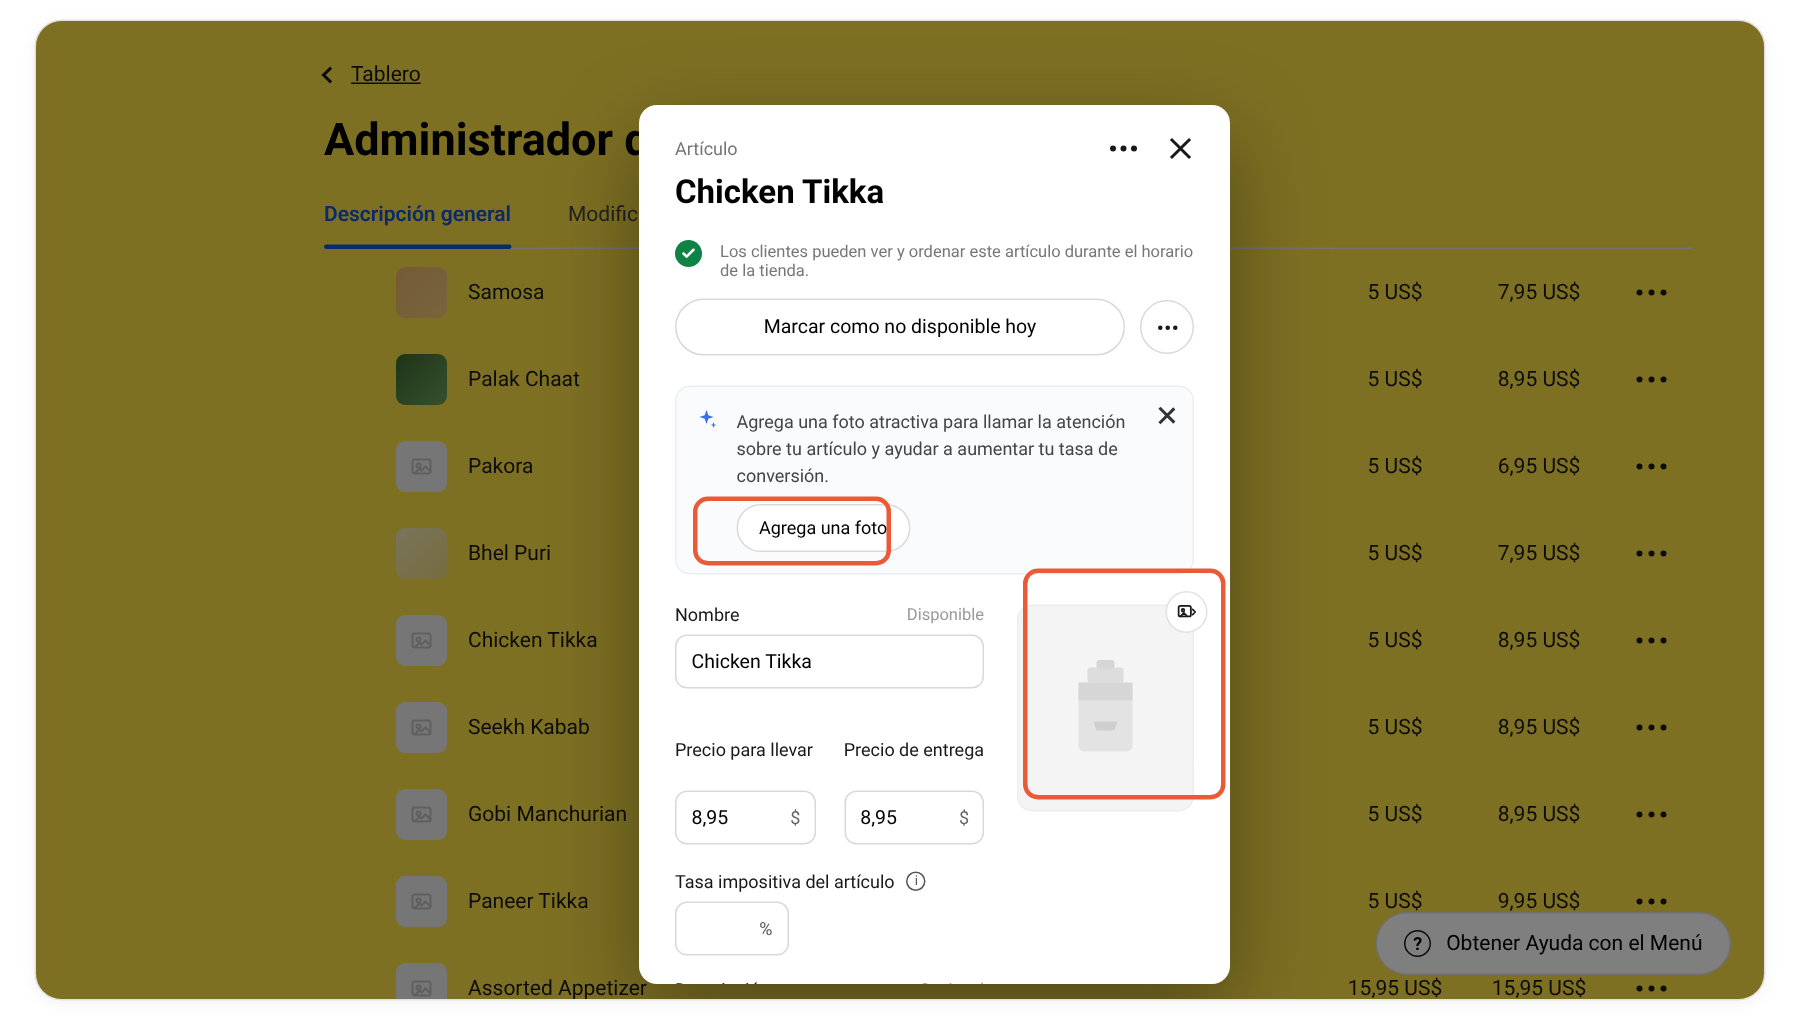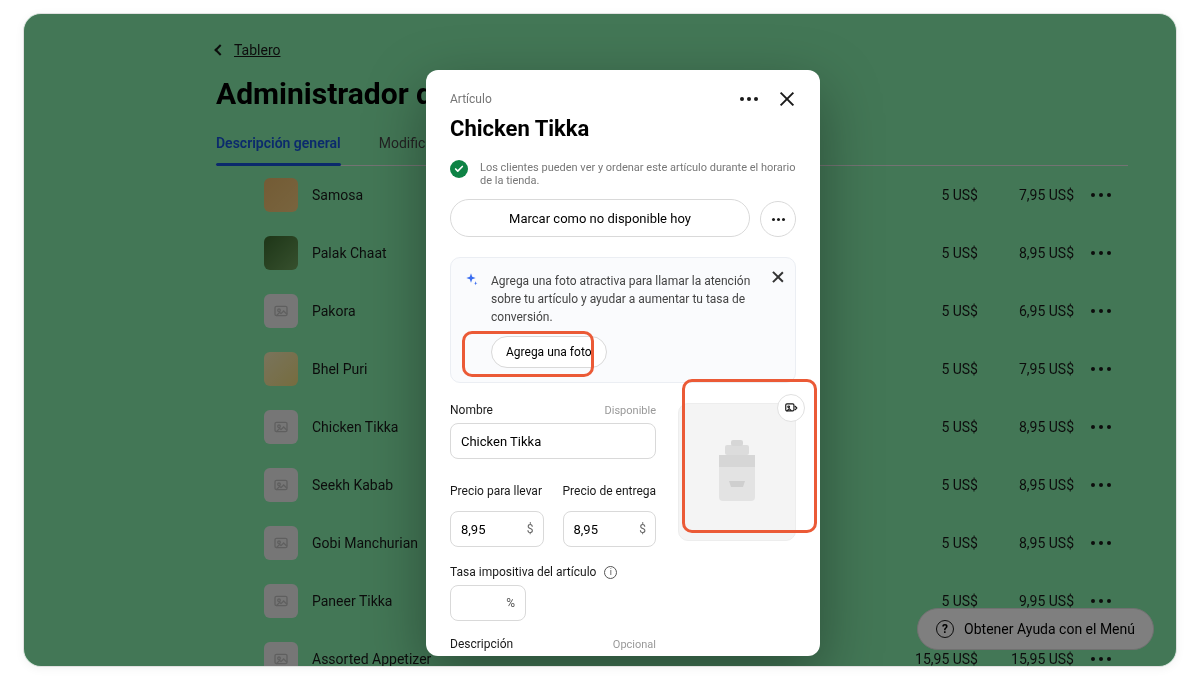--- a/index.html
+++ b/index.html
@@ -10,39 +10,39 @@
     --bg:#fff;
     --panel:#FAFBFD;
     --panelborder:#EBEEF3;
     --green:#0E8345;
     --highlight:#EB5A36;
     --dim:#00000080;
   }
   *{box-sizing:border-box;font-family:-apple-system,BlinkMacSystemFont,"Segoe UI",Roboto,Helvetica,Arial,sans-serif;}
   html,body{margin:0;padding:0;background:#fff;}
   .stage{position:relative;width:1200px;height:686px;margin:0 auto;overflow:hidden;}
-  .device{position:absolute;left:23px;top:13px;width:1154px;height:654px;border:1px solid #E1E1E1;border-radius:18px;overflow:hidden;background:#86efac;box-shadow:0 2px 10px rgba(0,0,0,.05);}
+  .device{position:absolute;left:23px;top:13px;width:1154px;height:654px;border:1px solid #E1E1E1;border-radius:18px;overflow:hidden;background:#fde047;box-shadow:0 2px 10px rgba(0,0,0,.05);}
   .content{position:relative;width:100%;height:100%;padding:24px 48px 0 48px;overflow:hidden;}
   .breadcrumb{display:flex;align-items:center;gap:10px;margin-left:144px;margin-top:4px;color:#191919;}
   .chev{display:inline-block;transform:rotate(45deg);border-left:2px solid #191919;border-bottom:2px solid #191919;width:8px;height:8px;}
   .crumb{font-size:14px;text-decoration:underline;cursor:pointer;}
   .title{margin:18px 0 14px 144px;font-size:30px;font-weight:700;}
   .tabs{display:flex;gap:38px;margin-left:144px;border-bottom:1px solid #E6E6E6;}
   .tab{padding:10px 0 14px;font-size:14px;color:#444;cursor:pointer;position:relative;}
   .tab.active{color:var(--blue);font-weight:600;}
   .tab.active::after{content:"";position:absolute;left:0;right:0;bottom:-1px;height:3px;background:var(--blue);border-radius:2px;}
   .table{margin-left:144px;margin-right:0;}
   .row{display:flex;align-items:center;height:58px;border-bottom:1px solid transparent;padding-left:48px;}
   .thumb{width:34px;height:34px;border-radius:6px;background:#EDEDED;display:flex;align-items:center;justify-content:center;margin-right:14px;flex:none;}
   .thumb.hasimg{background:linear-gradient(135deg,#E7B76A,#F2C97D);}
   .thumb.salad{background:linear-gradient(135deg,#3B6B2F,#6EA15C);}
   .thumb.yellow{background:linear-gradient(135deg,#F3E8B8,#EDD97E);}
   .thumb svg{width:16px;height:16px;opacity:.45;}
   .iname{flex:1;font-size:14px;color:#191919;}
-  .price{width:96px;text-align:right;font-size:14px;color:#191919;}
+  .price{width:96px;text-align:center;font-size:14px;color:#191919;}
   .more{width:54px;display:flex;justify-content:center;align-items:center;cursor:pointer;}
   .more span{width:4px;height:4px;border-radius:50%;background:#191919;margin:0 2px;}
   .help{position:absolute;right:22px;bottom:16px;height:42px;border:1px solid #E1E1E1;border-radius:22px;padding:0 18px;display:flex;align-items:center;gap:10px;font-size:14px;background:#fff;cursor:pointer;}
   .help .q{width:18px;height:18px;border:1.5px solid #191919;border-radius:50%;display:flex;align-items:center;justify-content:center;font-size:12px;font-weight:700;}
 
   .dim{position:absolute;inset:0;background:var(--dim);}
   .modal{position:absolute;left:402px;top:56px;width:394px;height:586px;background:#fff;border-radius:12px;box-shadow:0 20px 60px rgba(0,0,0,.35);padding:20px 24px 0;overflow:hidden;}
   .mhead{display:flex;align-items:center;}
   .mlabel{font-size:12px;color:#767676;flex:1;}
   .mactions{display:flex;align-items:center;gap:16px;}
@@ -51,42 +51,42 @@
   .close{width:18px;height:18px;position:relative;cursor:pointer;}
   .close::before,.close::after{content:"";position:absolute;left:8px;top:0;width:2px;height:18px;background:#191919;}
   .close::before{transform:rotate(45deg);}
   .close::after{transform:rotate(-45deg);}
   .mtitle{font-size:22px;font-weight:700;margin:8px 0 18px;}
   .avail{display:flex;gap:12px;margin-bottom:12px;}
   .check{width:18px;height:18px;border-radius:50%;background:var(--green);display:flex;align-items:center;justify-content:center;flex:none;margin-top:1px;}
   .check svg{width:10px;height:10px;}
   .avail .t{font-size:14px;font-weight:600;}
   .avail .d{font-size:11px;color:#777;margin-top:2px;}
-  .markrow{display:flex;gap:10px;align-items:flex-end;margin-bottom:20px;}
+  .markrow{display:flex;gap:10px;align-items:center;margin-bottom:20px;}
   .markbtn{flex:1;height:38px;border:1px solid #D9D9D9;border-radius:20px;background:#fff;font-size:13px;cursor:pointer;}
   .markmore{width:36px;height:36px;border:1px solid #D9D9D9;border-radius:50%;display:flex;align-items:center;justify-content:center;cursor:pointer;gap:2px;}
   .markmore i{width:3px;height:3px;background:#191919;border-radius:50%;}
   .tip{background:var(--panel);border:1px solid var(--panelborder);border-radius:10px;padding:14px 40px 14px 40px;position:relative;font-size:12px;color:#444;line-height:1.5;}
   .tip .spark{position:absolute;left:12px;top:14px;color:#3A6DF0;}
   .tip .xclose{position:absolute;right:10px;top:12px;width:14px;height:14px;cursor:pointer;}
   .tip .xclose::before,.tip .xclose::after{content:"";position:absolute;left:6px;top:0;width:1.5px;height:14px;background:#333;}
   .tip .xclose::before{transform:rotate(45deg);}
   .tip .xclose::after{transform:rotate(-45deg);}
   .tip button{margin-top:10px;height:32px;padding:0 14px;border:1px solid #D9D9D9;border-radius:16px;background:#fff;font-size:12px;cursor:pointer;}
   .hl{position:absolute;border:3px solid var(--highlight);border-radius:10px;pointer-events:none;}
   .hl1{left:438px;top:317px;width:132px;height:46px;}
   .hl2{left:658px;top:365px;width:135px;height:154px;}
 
   .fieldrow{display:flex;gap:22px;margin-top:20px;}
   .leftcol{flex:1;}
   .rightcol{width:118px;}
-  .flabel{font-size:12px;color:#191919;display:flex;justify-content:space-between;align-items:center;margin-bottom:6px;}
+  .flabel{font-size:12px;color:#191919;display:flex;justify-content:space-between;align-items:flex-start;margin-bottom:6px;}
   .flabel .req{font-size:11px;color:#999;}
   .input{width:100%;height:36px;border:1px solid #D9D9D9;border-radius:8px;padding:0 10px;font-size:13px;}
-  .two{display:flex;gap:19px;margin-top:18px;}
+  .two{display:flex;gap:19px;margin-top:34px;}
   .two>div{flex:1;}
   .two .flabel{min-height:28px;}
   .priceinput{position:relative;}
   .priceinput input{width:100%;height:36px;border:1px solid #D9D9D9;border-radius:8px;padding:0 8px 0 10px;font-size:13px;}
   .priceinput .cur{position:absolute;right:10px;top:50%;transform:translateY(-50%);font-size:12px;color:#666;}
   .tax{margin-top:18px;}
   .tax .flabel{display:flex;gap:8px;justify-content:flex-start;}
   .info{width:13px;height:13px;border:1.2px solid #555;border-radius:50%;display:inline-flex;align-items:center;justify-content:center;font-size:9px;color:#555;}
   .taxinput{width:76px;height:36px;border:1px solid #D9D9D9;border-radius:8px;display:flex;align-items:center;justify-content:flex-end;padding-right:10px;font-size:12px;color:#555;}
   .desc{margin-top:16px;}

